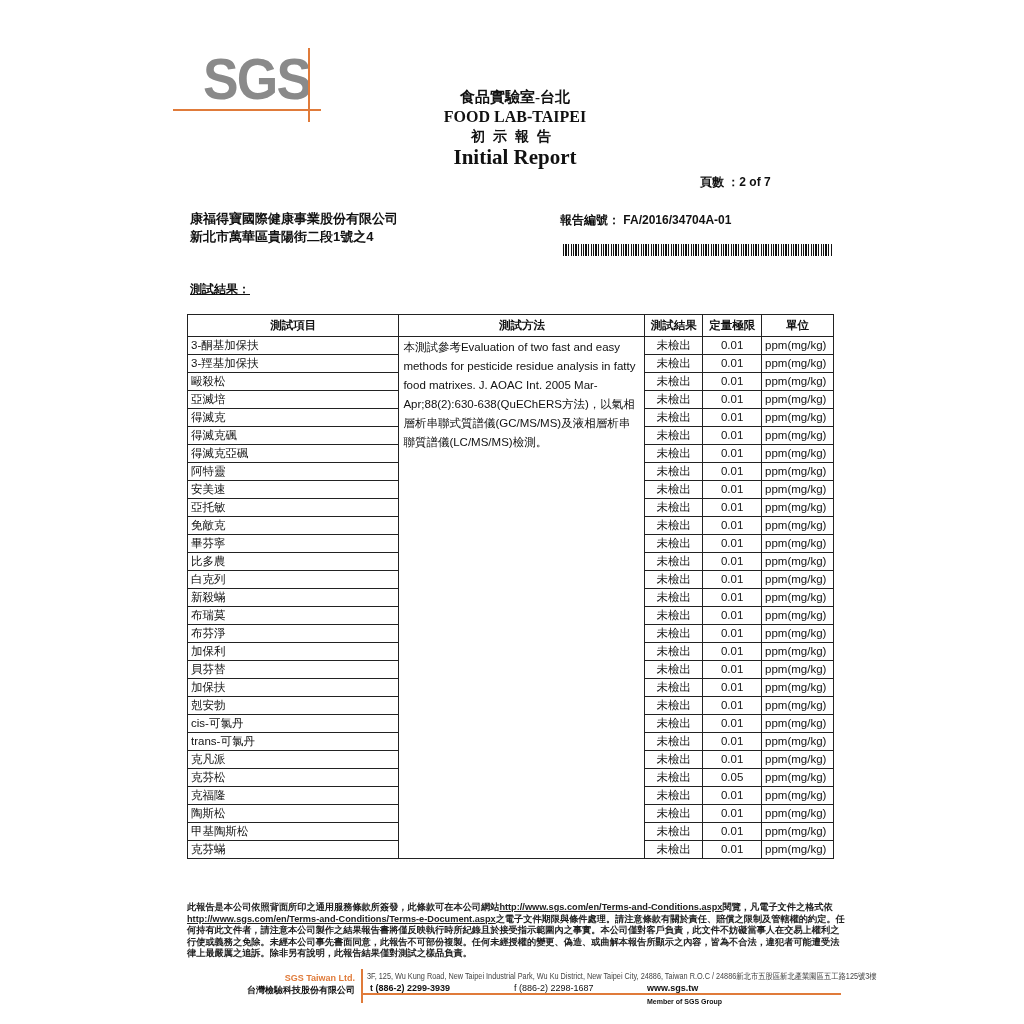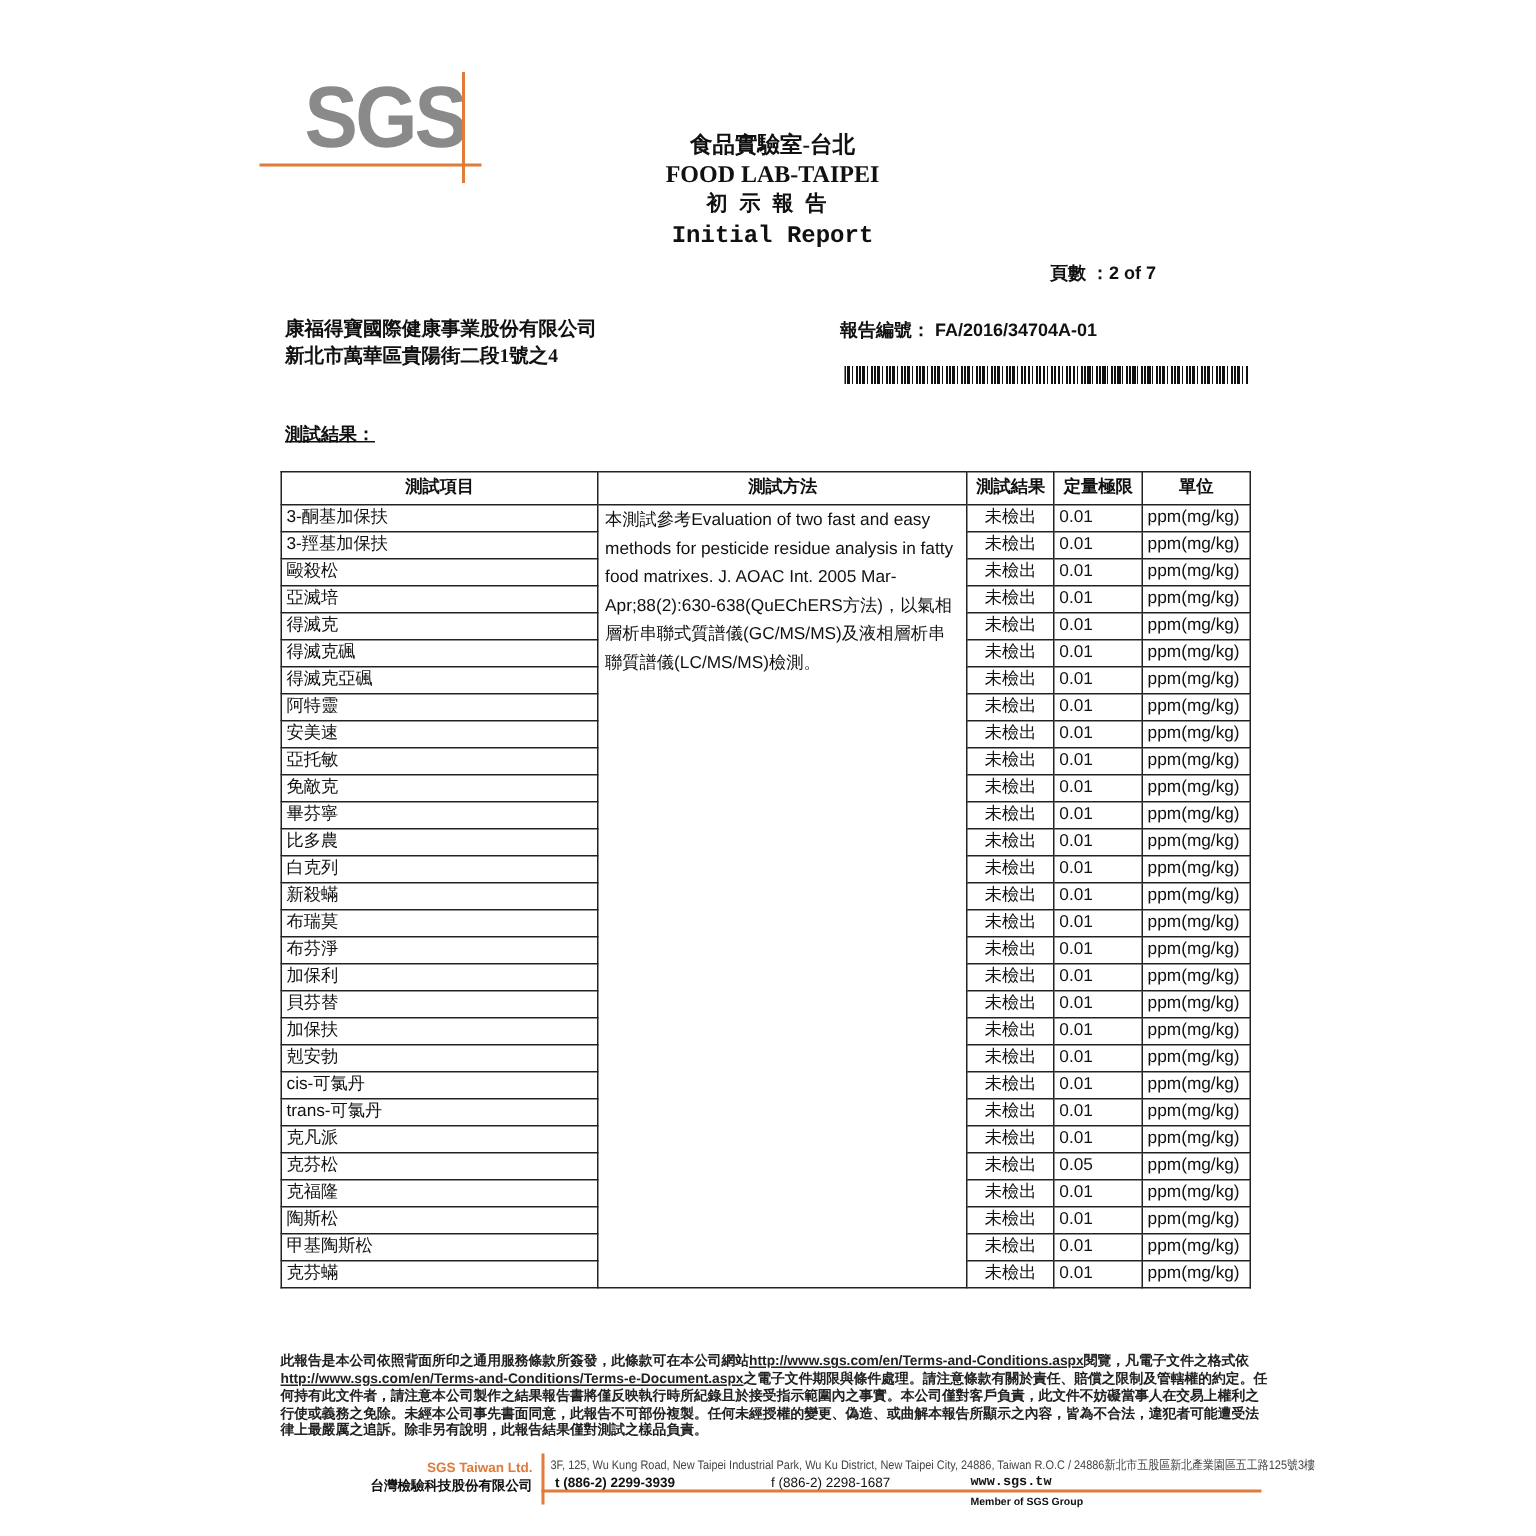--- a/index.html
+++ b/index.html
@@ -7,46 +7,46 @@
   .abs { position:absolute; }
   
   .logo { left:203px; top:50px; font-family:"Liberation Sans", sans-serif; font-weight:bold; font-size:58px; letter-spacing:-2px; color:#8a8a8a; line-height:58px; transform:scaleX(0.92); transform-origin:left top; }
   .logo-hline { left:173px; top:109px; width:148px; height:2px; background:#e07b3a; }
   .logo-vline { left:308px; top:48px; width:2px; height:74px; background:#e07b3a; }
   
   .titles { left:400px; top:60px; width:230px; text-align:center; font-family:"Liberation Serif", serif; font-weight:bold;margin-top:28px; }
   .t-cn1 { font-size:15px; line-height:19px; }
   .t-en1 { font-size:16px; line-height:20px; }
   .t-cn2 { font-size:14px; line-height:20px; letter-spacing:8px; }
-  .t-en2 { font-size:16px; line-height:20px;font-family:Liberation Mono, monospace; }
+  .t-en2 { font-size:21px; line-height:20px; }
   .page-no { left:700px; top:174px; font-size:12px; font-weight:bold; }
-  .company { left:190px; top:210px; font-family:Liberation Serif, serif; font-size:13px; font-weight:bold; line-height:18px; }
+  .company { left:190px; top:210px; font-family:Liberation Sans, sans-serif; font-size:13px; font-weight:bold; line-height:18px; }
   .report-info { left:560px; top:211px; width:244px; font-size:12px; font-weight:bold; line-height:18px; }
   .barcode { left:563px; top:244px; width:269px; height:12px; background: repeating-linear-gradient(90deg, #111 0 1px, #fff 1px 2px, #111 2px 4px, #fff 4px 5px, #111 5px 6px, #fff 6px 8px, #111 8px 9px, #fff 9px 10px); }
   .section { left:190px; top:281px; font-size:12px; font-weight:bold; text-decoration:underline; }
   
   table.results { position:absolute; left:187px; top:314px; width:647px; border-collapse:collapse; font-size:11.5px; }
   table.results td, table.results th { border:1.5px solid #222; padding:0 3px; height:17px; line-height:17px; white-space:nowrap; }
   table.results th { font-weight:bold; text-align:center; height:18px; }
   .c1 { width:208px; text-align:left; }
   .c2 { width:241px; vertical-align:top; white-space:normal !important; line-height:19px !important; font-size:11.5px; padding:1px 4px !important; }
   .c3 { width:51px; text-align:center; }
-  .c4 { width:52px; text-align:left; }
+  .c4 { width:52px; text-align:center; }
   .c5 { width:65px; text-align:left; }
   
   .disclaimer { left:175px; top:902px; width:660px; font-size:9.2px; line-height:11.5px; font-weight:bold; color:#222;margin-left:12px; }
   .disclaimer a { color:#222; text-decoration:underline; }
   .foot-left { left:215px; top:972px; width:140px; text-align:right; font-size:9px; line-height:12px; font-weight:bold; }
   .foot-left .brand { color:#e07b3a; }
   .foot-vline { left:361px; top:969px; width:1.5px; height:34px; background:#e07b3a; }
   .foot-hline { left:361px; top:993px; width:480px; height:1.5px; background:#e07b3a; }
   .foot-addr { left:367px; top:971px; font-size:8.3px; color:#444; white-space:nowrap; transform:scaleX(0.88); transform-origin:left top; }
   .foot-tel { left:370px; top:983px; font-size:9px; font-weight:bold; }
   .foot-fax { left:514px; top:983px; font-size:9px; font-weight:normal; }
-  .foot-web { left:647px; top:983px; font-size:9px; font-weight:bold;font-family:Liberation Mono, monospace; }
+  .foot-web { left:647px; top:983px; font-size:9px; font-weight:bold; }
   .foot-member { left:647px; top:998px; font-size:7px; font-weight:bold; }
 </style>
 </head>
 <body>
 
 <div class="abs logo">SGS</div>
 <div class="abs logo-hline"></div>
 <div class="abs logo-vline"></div>
 
 <div class="abs titles">

